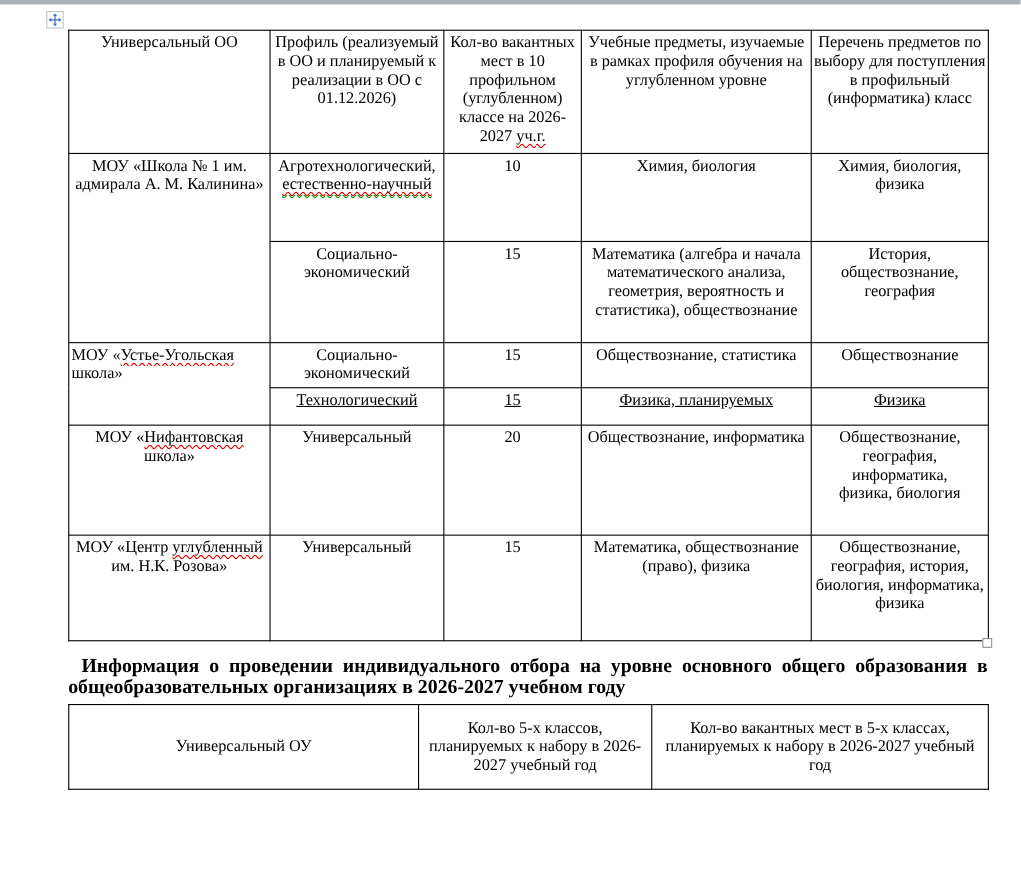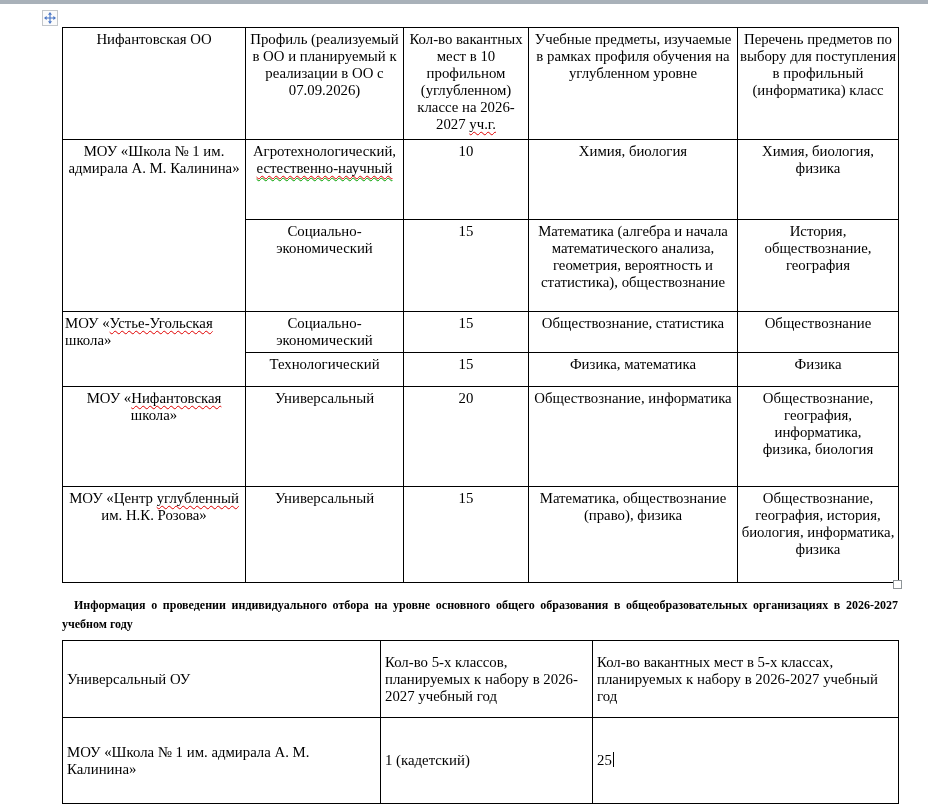--- a/index.html
+++ b/index.html
@@ -20,31 +20,31 @@
     border:1px solid #8f9598; background:#ffffff; box-sizing:border-box;
   }
 
   table { border-collapse:collapse; table-layout:fixed; }
   td { border:1px solid #000; white-space:pre-line; overflow:hidden; }
 
   .t1 { position:absolute; left:62px; top:27px; width:836px; }
   .t1 td { vertical-align:top; padding:3px 1px; text-align:center; }
   .t1 td.left { text-align:left; padding-left:2px;margin-left:36px; }
   .tr-h1 { height:112px; } .tr-r1 { height:80px; } .tr-r2 { height:92px; }
-  .tr-r3 { height:38px; }  .tr-r4 { height:34px; } .tr-r5 { height:100px; }
+  .tr-r3 { height:38px; }  .tr-r4 { height:34px;text-decoration:underline; } .tr-r5 { height:100px; }
   .tr-r6 { height:96px; }
 
   .para {
     position:absolute; left:62px; top:596px; width:836px;
-    font-weight:bold; font-size:12px; line-height:19px;
+    font-weight:bold; font-size:18px; line-height:19px;
     text-align:justify; text-indent:12px; white-space:normal;
   }
 
   .t2 { position:absolute; left:62px; top:640px; width:836px; }
-  .t2 td { vertical-align:middle; padding:2px 4px; text-align:left;margin-left:32px; }
+  .t2 td { vertical-align:middle; padding:2px 4px; text-align:center;margin-left:32px; }
   .tr2-h { height:77px; } .tr2-r { height:86px; }
 
   .r-wavy {
     text-decoration-line:underline; text-decoration-style:wavy;
     text-decoration-color:#e00000; text-decoration-thickness:1px;
     text-underline-offset:2px; text-decoration-skip-ink:none;
   }
   .g-wavy {
     text-decoration-line:underline; text-decoration-style:wavy;
     text-decoration-color:#00a000; text-decoration-thickness:1px;
@@ -75,25 +75,25 @@
   <table class="t1">
     <colgroup>
       <col style="width:183px">
         <col style="width:158px">
         <col style="width:125px">
       <col style="width:209px">
         <col style="width:161px">
     </colgroup>
     <tbody>
         <tr class="tr-h1">
-      <td><span>Нифантовская ОО</span></td>
+      <td><span>Универсальный ОО</span></td>
       <td><span>Профиль (реализуемый
 в ОО и планируемый к
 реализации в ОО с
-07.09.2026)</span></td>
+01.12.2026)</span></td>
       <td><span>Кол-во вакантных
 мест в 10
 профильном
 (углубленном)
 классе на 2026-
 2027 </span><span class="r-wavy">уч.г.</span></td>
       <td><span>Учебные предметы, изучаемые
 в рамках профиля обучения на
 углубленном уровне</span></td>
       <td><span>Перечень предметов по
@@ -127,21 +127,21 @@
 школа»</span></td>
       <td><span>Социально-
 экономический</span></td>
       <td><span>15</span></td>
       <td><span>Обществознание, статистика</span></td>
       <td><span>Обществознание</span></td>
     </tr>
     <tr class="tr-r4">
       <td><span>Технологический</span></td>
       <td><span>15</span></td>
-      <td><span>Физика, математика</span></td>
+      <td><span>Физика, планируемых</span></td>
       <td><span>Физика</span></td>
     </tr>
     <tr class="tr-r5">
       <td><span>МОУ «</span><span class="r-wavy">Нифантовская</span><span>
 школа»</span></td>
       <td><span>Универсальный</span></td>
       <td><span>20</span></td>
       <td><span>Обществознание, информатика</span></td>
       <td><span>Обществознание,
 география, информатика,
@@ -175,22 +175,16 @@
     <tbody>
         <tr class="tr2-h">
       <td><span>Универсальный ОУ</span></td>
       <td><span>Кол-во 5-х классов,
 планируемых к набору в 2026-
 2027 учебный год</span></td>
       <td><span>Кол-во вакантных мест в 5-х классах,
 планируемых к набору в 2026-2027 учебный
 год</span></td>
     </tr>
-    <tr class="tr2-r">
-      <td><span>МОУ «Школа № 1 им. адмирала А. М.
-Калинина»</span></td>
-      <td><span>1 (кадетский)</span></td>
-      <td><span>25</span><span class="caret"></span></td>
-    </tr>
   </tbody>
     </table>
 
 </div>
 
 </body></html>

